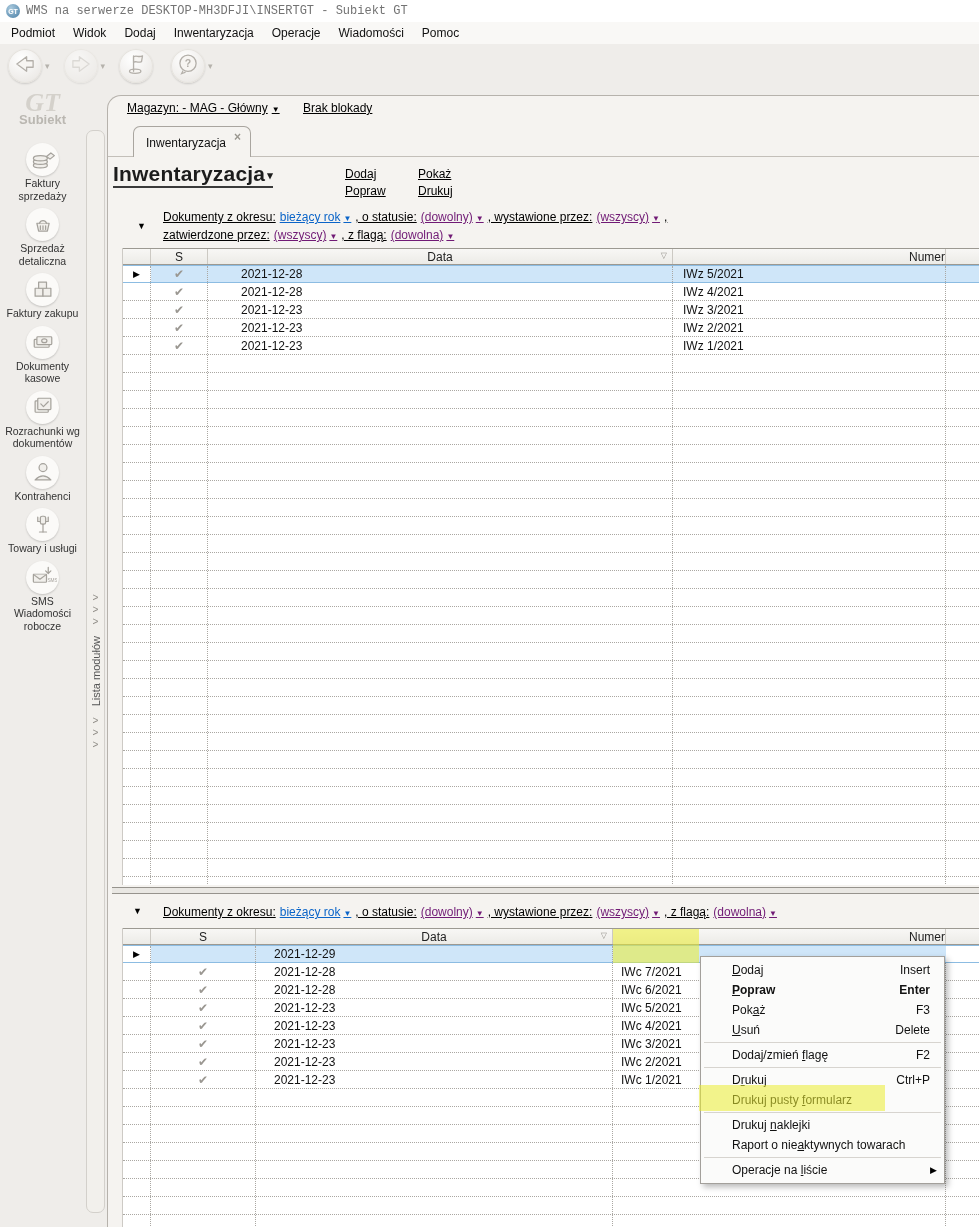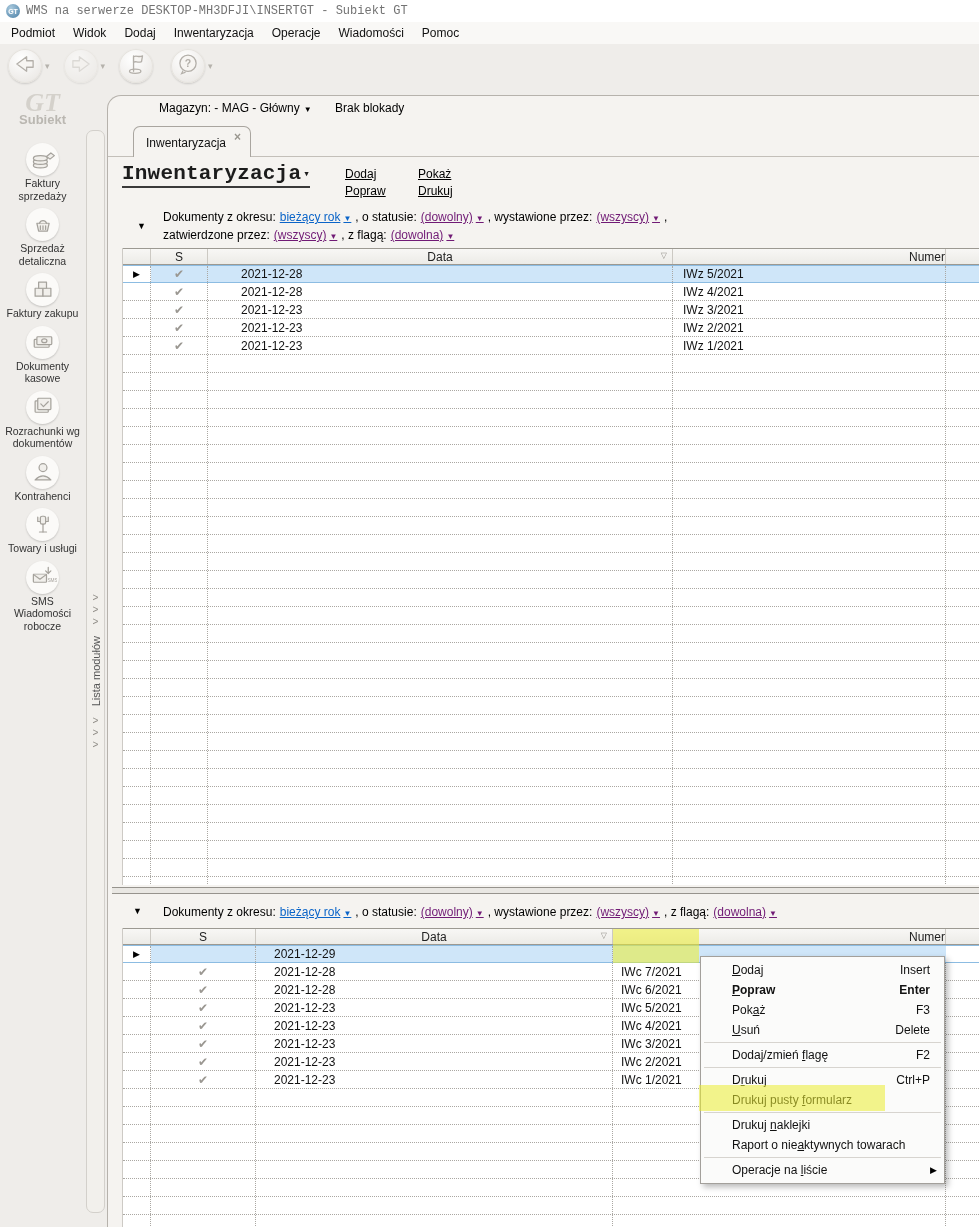--- a/index.html
+++ b/index.html
@@ -31,38 +31,38 @@
   .mod-icon{width:33px;height:33px;border-radius:50%;background:#fbfaf8;box-shadow:0 1px 2px rgba(0,0,0,.18);display:flex;align-items:center;justify-content:center;margin-bottom:1px;}
   .mod-label{width:82px;text-align:center;font-size:10.5px;line-height:12.5px;color:#333;}
 
   
   .strip{position:absolute;left:86px;top:130px;width:19px;height:1083px;border:1px solid #d3d0cb;border-radius:7px;background:#f2f0ec;display:flex;flex-direction:column;align-items:center;justify-content:center;box-sizing:border-box;cursor:pointer;}
   .strip .chev{color:#908d87;font-size:10px;line-height:12px;}
   .strip .vtext{writing-mode:vertical-rl;transform:rotate(180deg);color:#555;font-size:11px;margin:8px 0;}
 
   
   .main-bg{position:absolute;left:107px;top:95px;width:872px;height:1132px;background:#f5f3f0;border:1px solid #b6b2ac;border-right:none;border-bottom:none;border-radius:14px 0 0 0;box-sizing:border-box;}
-  .topbar-link{position:absolute;color:#000;white-space:nowrap;cursor:pointer;margin-left:32px;}
+  .topbar-link{position:absolute;text-decoration:underline;color:#000;white-space:nowrap;cursor:pointer;}
   #magazyn{left:127px;top:101px;}
   #blokada{left:303px;top:101px;}
   .dd-black{font-size:8px;margin-left:4px;}
 
   .tabline{position:absolute;left:108px;top:156px;width:871px;height:0;border-top:1px solid #c3bfb9;z-index:1;}
   .tab{position:absolute;left:133px;top:126px;width:118px;height:31px;background:#f5f3f0;border:1px solid #a9a59f;border-bottom:none;border-radius:7px 7px 0 0;z-index:2;box-sizing:border-box;cursor:pointer;}
   .tab-label{position:absolute;left:12px;top:9px;}
   .tab-close{position:absolute;right:9px;top:3px;color:#9a978f;font-size:12px;font-weight:bold;cursor:pointer;}
 
-  .page-title{position:absolute;left:122px;top:162px;font-size:21px;font-weight:bold;z-index:2;font-family:Liberation Mono, monospace;}
+  .page-title{position:absolute;left:113px;top:162px;font-size:21px;font-weight:bold;z-index:2;}
   .page-title .tspan{border-bottom:2px solid #3a3a3a;padding-bottom:1px;letter-spacing:.2px;color:#1c1c1c;}
   .page-title .tdd{font-size:11px;vertical-align:2px;margin-left:2px;color:#1c1c1c;}
   .alink{position:absolute;text-decoration:underline;color:#000;z-index:2;cursor:pointer;}
 
   .ftoggle{position:absolute;font-size:9px;color:#000;z-index:2;cursor:pointer;}
   .fline{position:absolute;white-space:nowrap;z-index:2;}
-  .fseg{margin-right:4px;}
+  .fseg{margin-right:4px;text-decoration:underline;}
   .flabel{color:#000;}
   .flink{color:#701a75;text-decoration:underline;cursor:pointer;}
   .faccent{color:#0a64c8;text-decoration:underline;cursor:pointer;}
   .fdd{font-size:8px;margin-left:3px;}
 
   
   .dtable{position:absolute;background:#fff;overflow:hidden;border-left:1px solid #cdcac5;box-sizing:border-box;}
   .hrow{display:grid;grid-template-columns:var(--cols);height:17px;background:linear-gradient(#f8f7f5,#ecebe7);border-top:1px solid #9c9992;border-bottom:1px solid #9c9992;box-sizing:border-box;}
   .hc{position:relative;display:flex;align-items:center;justify-content:center;border-right:1px solid #ccc9c3;font-size:12px;color:#222;box-sizing:border-box;}
   .hc.numer{justify-content:flex-end;}

